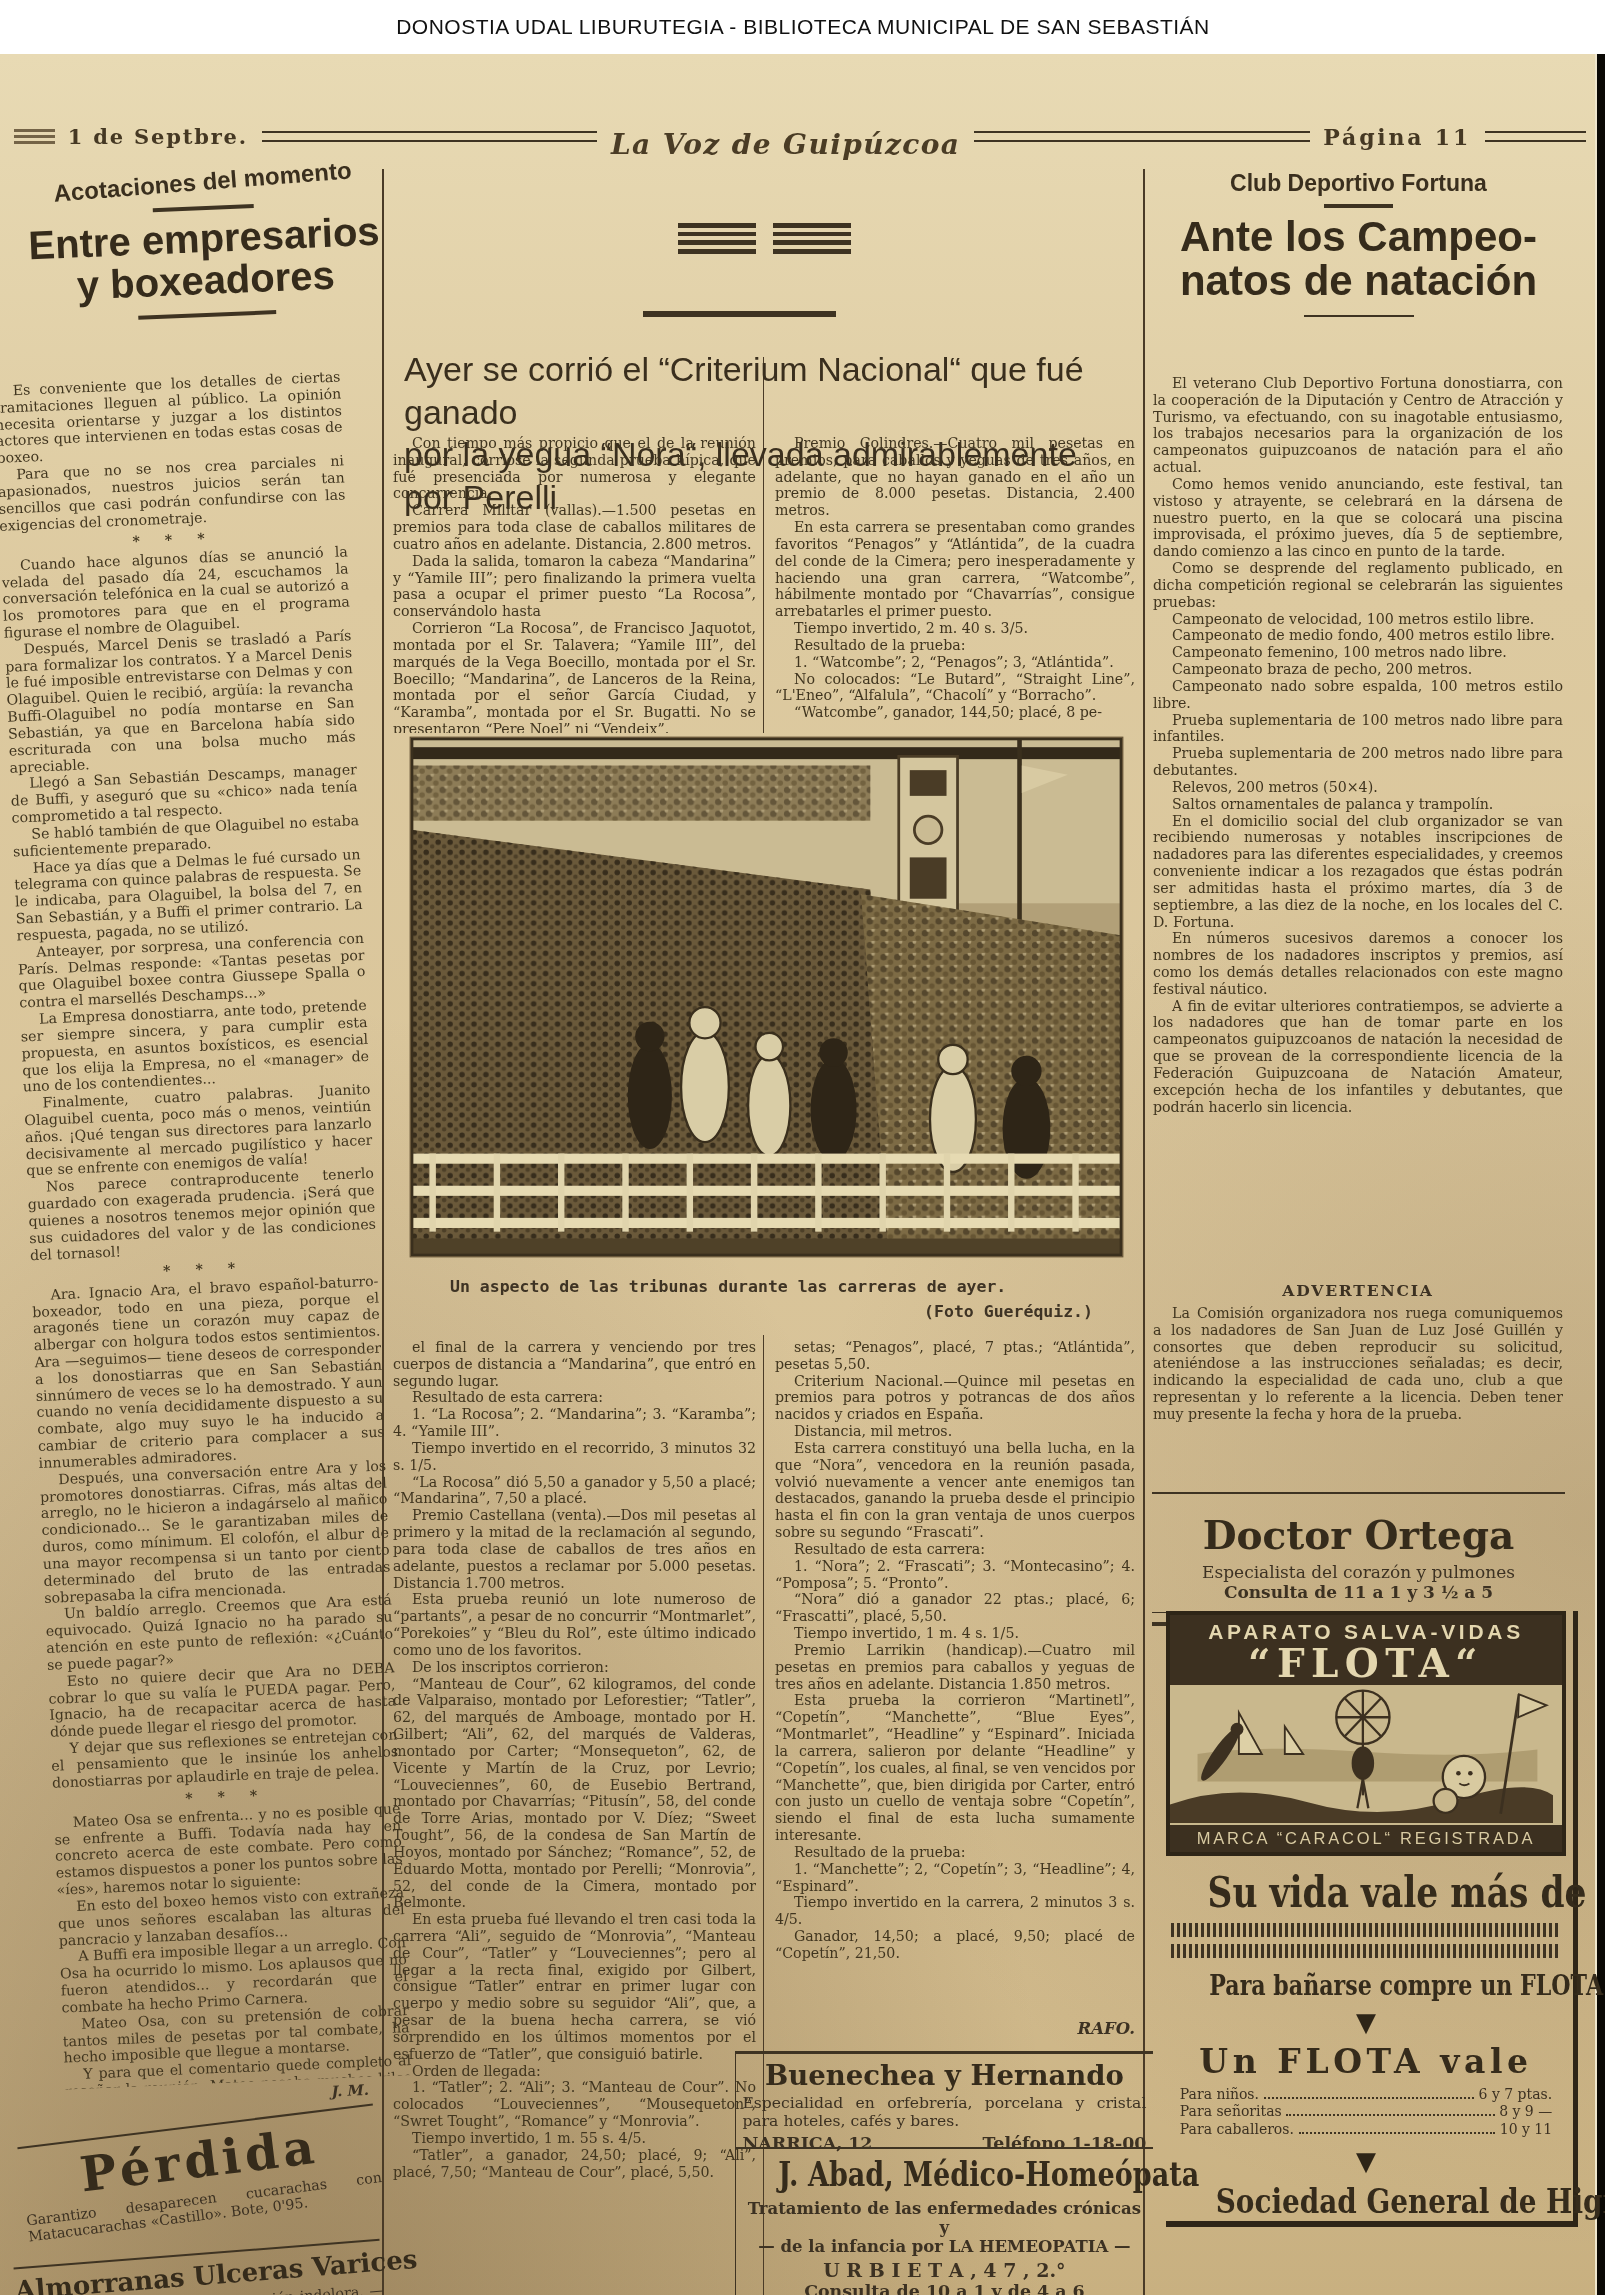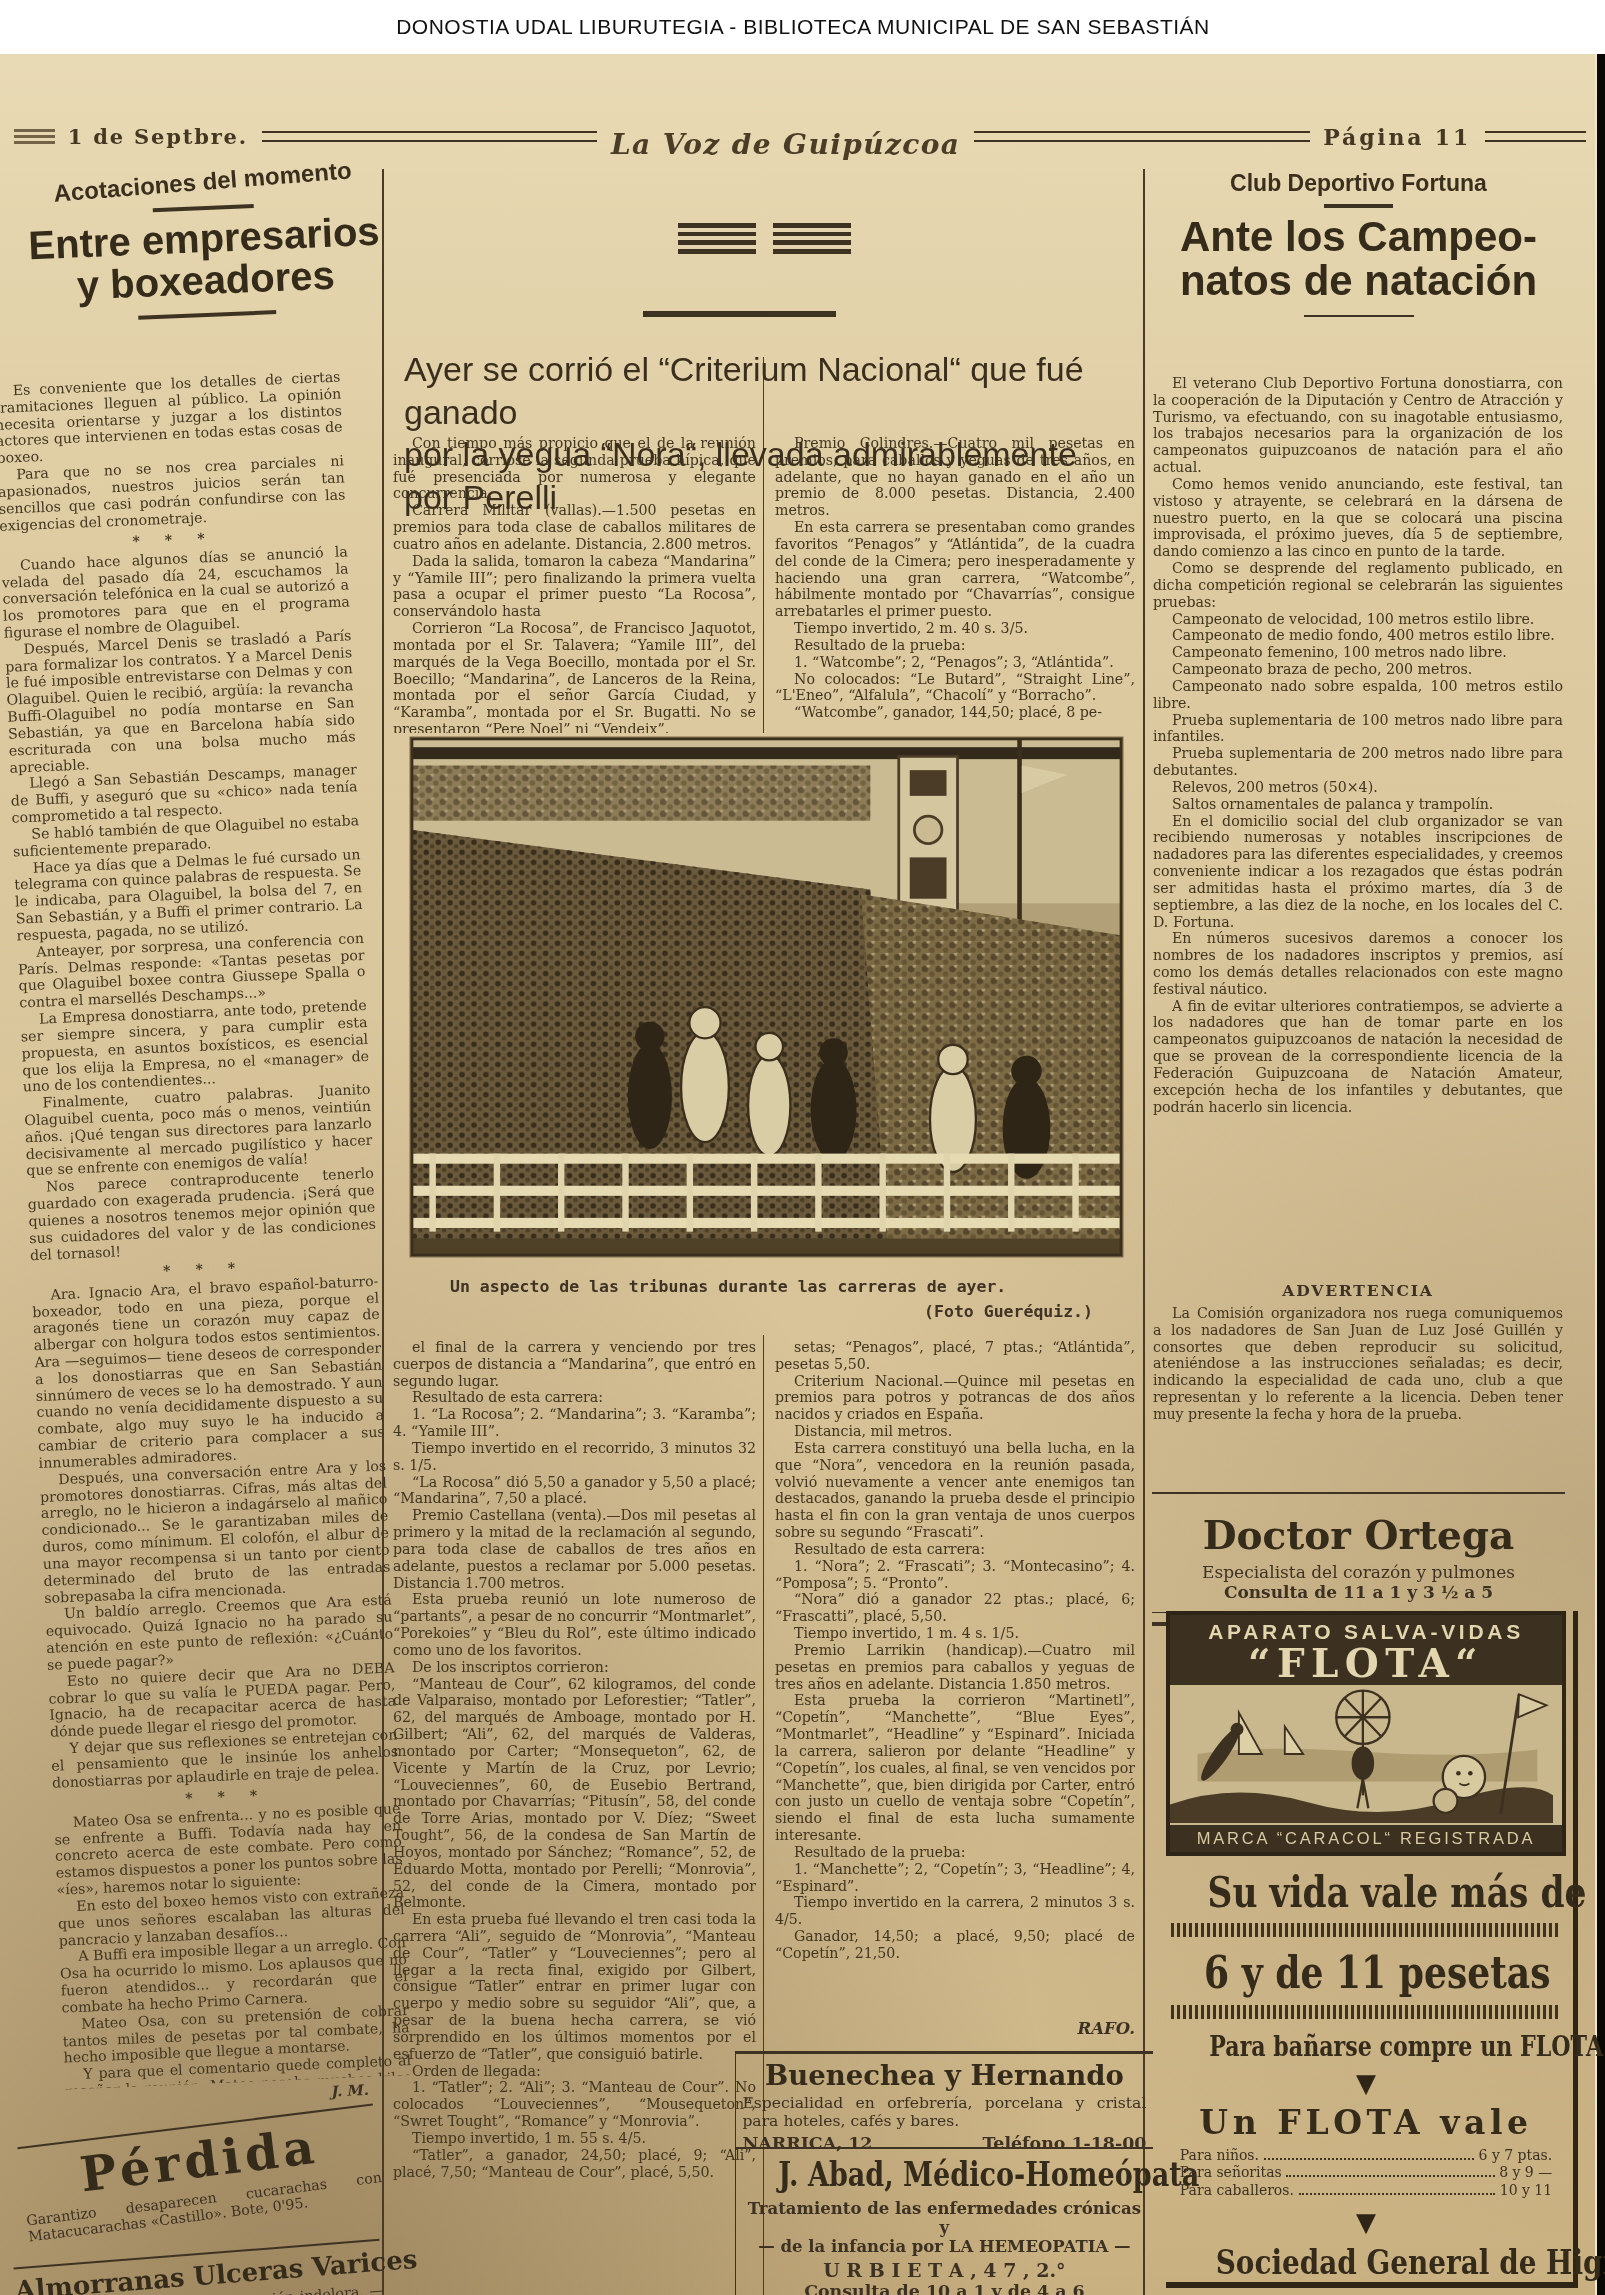--- a/index.html
+++ b/index.html
@@ -364,21 +364,20 @@
         <circle cx="600" cy="252" r="26" fill="#c9b88d" stroke="#3c3020" stroke-width="5"></circle>
 
         <line x1="760" y1="20" x2="720" y2="280" stroke="#3c3020" stroke-width="6"></line>
         <polygon points="760,20 820,44 758,70" fill="#d8caa0" stroke="#3c3020" stroke-width="4"></polygon>
       </svg>
       <div style="background:#3c3020;color:#d9cba2;text-align:center;font-family:'Liberation Sans',sans-serif;font-size:16.5px;letter-spacing:2.8px;padding:3.7px 0;">MARCA “CARACOL“ REGISTRADA</div>
     </div>
 
     <div class="ad-serif-big" style="font-size:42px;margin-top:12px;white-space:nowrap;"><span class="condensed">Su vida vale más de</span></div>
     <div class="hatch" style="margin:6.4px 4.6px 0;"></div>
-    <div class="ad-serif-big" style="font-size:44px;margin-top:10px;white-space:nowrap;"><span class="condensed">6 y de 11 pesetas</span></div>
     <div class="hatch" style="margin:7.3px 4.6px 0;"></div>
     <div class="ad-serif-big" style="font-size:27px;margin-top:12px;white-space:nowrap;"><span class="condensed">Para bañarse compre un FLOTA</span></div>
     <div style="text-align:center;font-size:26px;color:#2e2517;margin-top:6.4px;">▼</div>
     <div class="ad-serif-big" style="font-size:33px;letter-spacing:4.6px;margin-top:4.6px;">Un FLOTA vale</div>
     <div style="padding:4.6px 13.8px 0;font-weight:normal;font-size:14px;">
       <div style="display:flex;align-items:baseline;">
         <span>Para niños.</span>
           <span class="dots"></span>
           <span>6 y 7 ptas.</span>
       </div>

